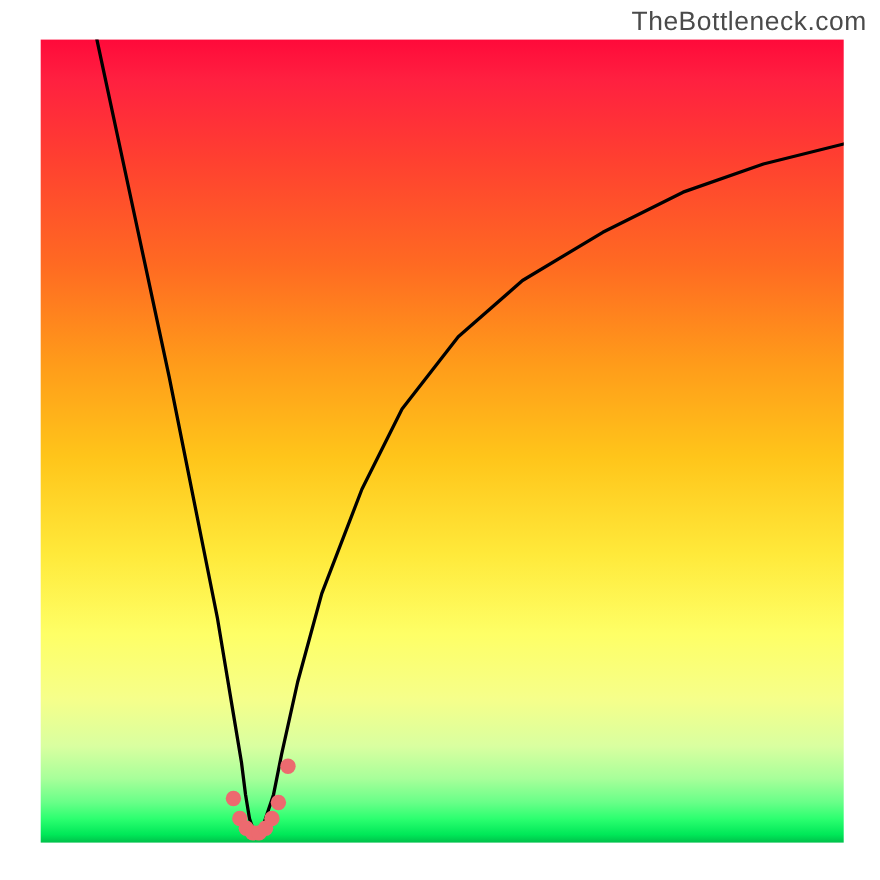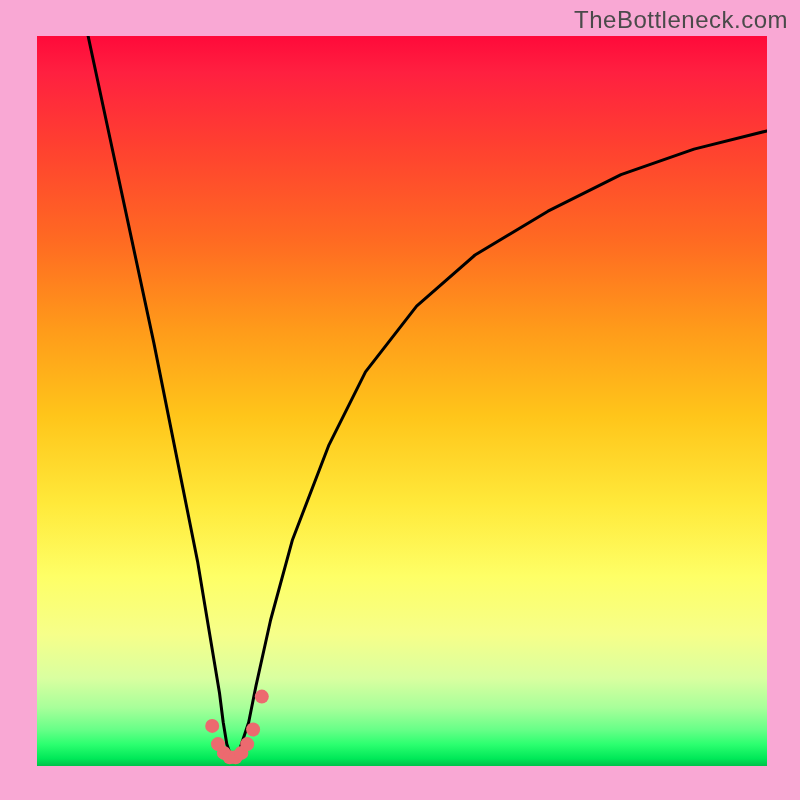--- a/index.html
+++ b/index.html
@@ -10,21 +10,21 @@
     background: #000;
     font-family: Arial, Helvetica, sans-serif;
     overflow: hidden;
   }
   .frame {
     position: absolute;
     left: 0;
     top: 0;
     width: 800px;
     height: 800px;
-    background: #f9a8d4;
+    background: #ffffff;
   }
   .plot {
     position: absolute;
     left: 37px;
     top: 36px;
     width: 730px;
     height: 730px;
     
     background: linear-gradient(
       to bottom,

